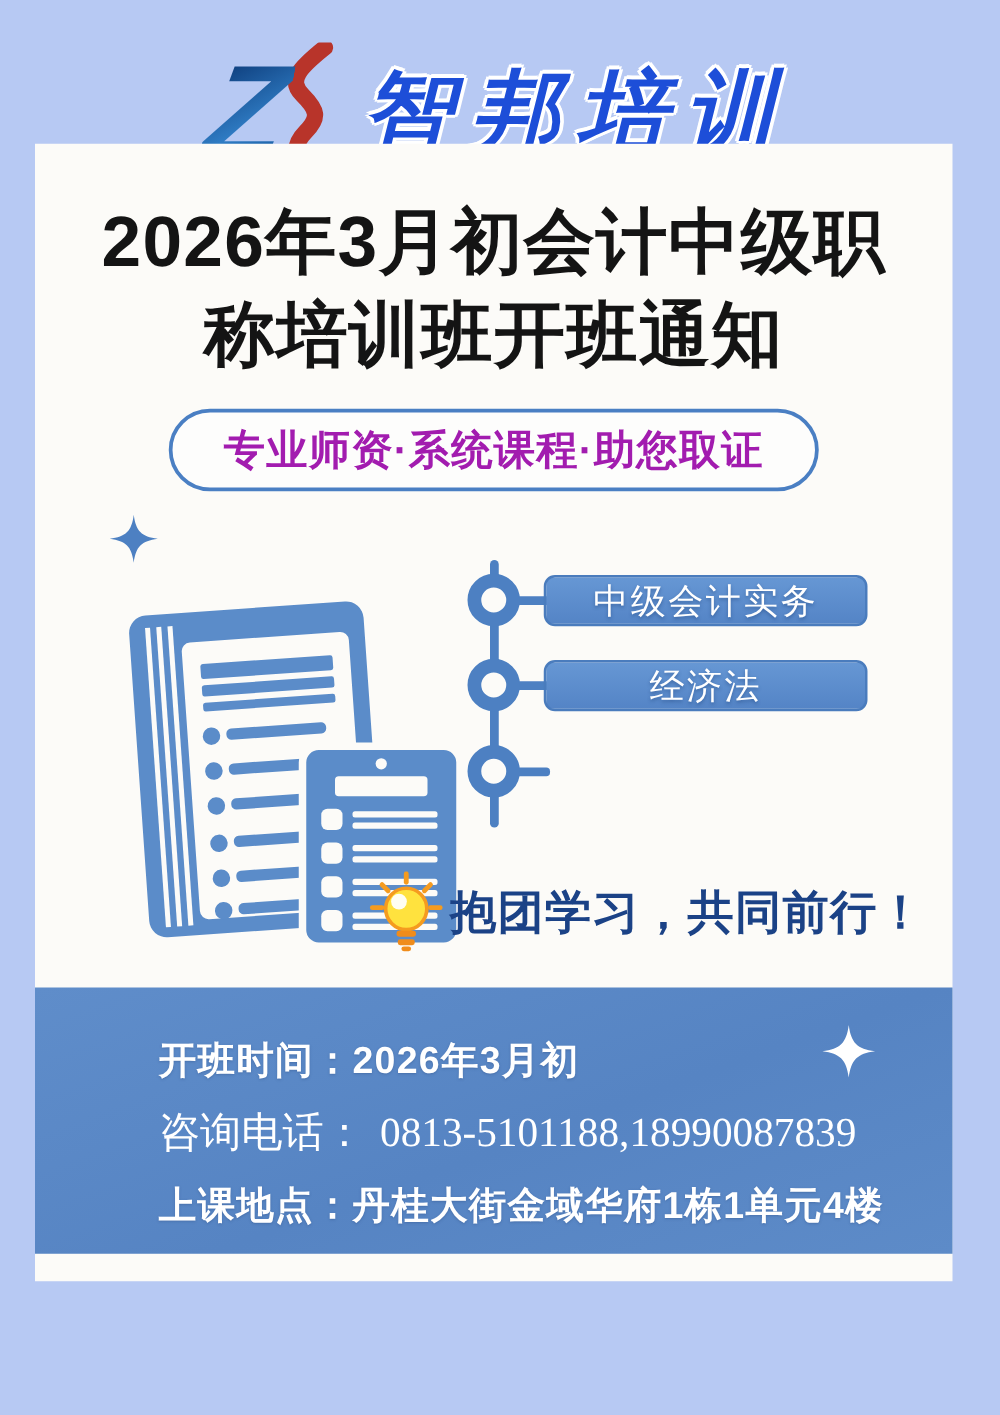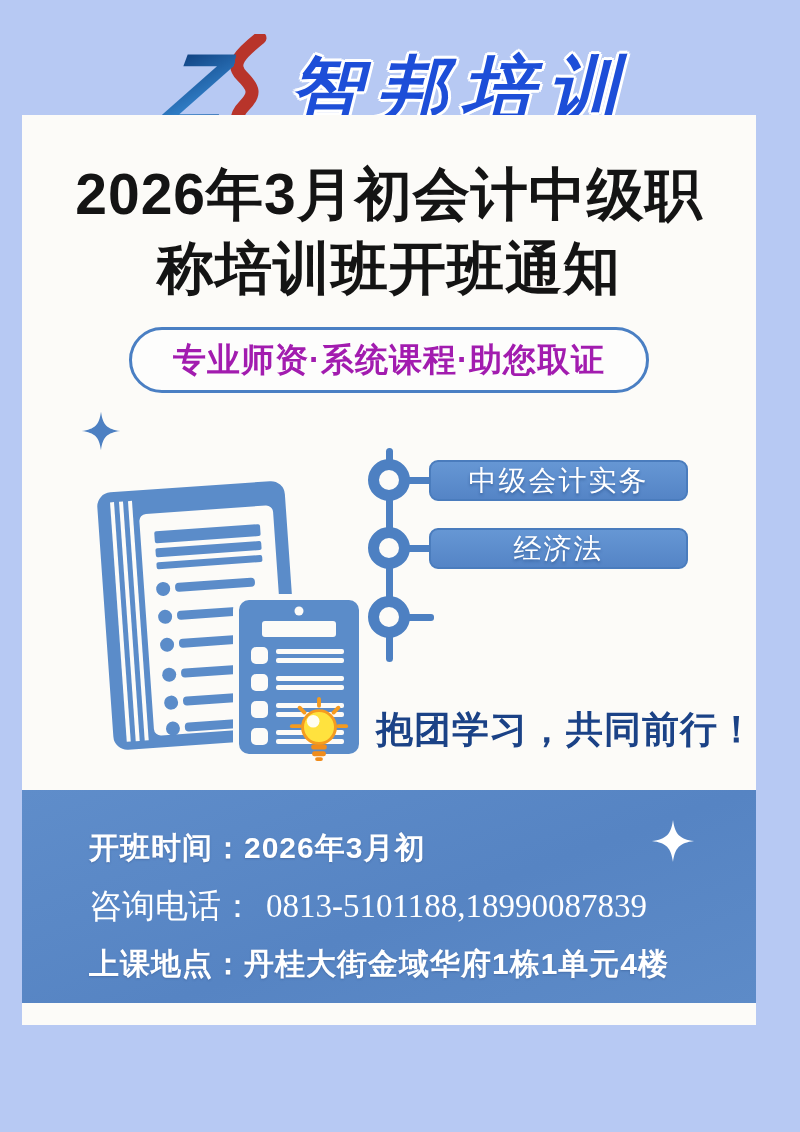--- a/index.html
+++ b/index.html
@@ -14,21 +14,21 @@
           background:linear-gradient(150deg,#0c3a78 10%,#2f7cc4 60%,#0c4a90);
           -webkit-background-clip:text;background-clip:text;color:transparent;
           margin-right:-14px;}
   .logo-swoosh{margin-right:16px;margin-top:-8px;}
   .logo-name{font-weight:900;font-style:italic;font-size:72px;letter-spacing:14px;
              color:#1d4ed8;
              text-shadow:-2px -2px 0 #fff,2px -2px 0 #fff,-2px 2px 0 #fff,2px 2px 0 #fff,
                           0 -3px 0 #fff,0 3px 0 #fff,-3px 0 0 #fff,3px 0 0 #fff;text-align:center;}
 
   
-  .card{position:absolute;left:22px;top:115px;width:734px;height:910px;background:#fcfbf8;}
+  .card{position:absolute;left:28px;top:115px;width:734px;height:910px;background:#fcfbf8;}
 
   .title{position:absolute;top:42px;left:0;width:100%;text-align:center;
          font-size:57px;line-height:1.3;font-weight:900;color:#141414;letter-spacing:1px;}
 
   .subtitle-pill{position:absolute;top:212px;left:50%;transform:translateX(-50%);
          width:520px;height:66px;border:3px solid #4a7fc3;border-radius:36px;
          background:#fdfdfc;display:flex;align-items:center;justify-content:center;
          font-size:33px;font-weight:800;color:#a21caf;letter-spacing:1px;box-sizing:border-box;}
 
   
@@ -44,29 +44,29 @@
   .connector.c1{top:362px;} .connector.c2{top:430px;} .connector.c3{top:499px;}
 
   .course-btn{position:absolute;left:407px;width:259px;height:41px;box-sizing:border-box;
         background:linear-gradient(180deg,#6697d4,#5484c6);border:2px solid #4a7cbd;
         border-radius:9px;color:#fff;font-weight:400;font-size:28px;letter-spacing:2px;
         display:flex;align-items:center;justify-content:center;
         text-shadow:0 2px 3px rgba(25,60,115,.45);}
   .course-btn.b1{top:345px;} .course-btn.b2{top:413px;} .course-btn.b3{top:481px;}
 
   
-  .slogan-row{position:absolute;left:266px;top:582px;display:flex;align-items:center;gap:26px;}
+  .slogan-row{position:absolute;left:266px;top:582px;display:flex;align-items:center;gap:4px;}
   .slogan-text{font-size:37px;font-weight:900;color:#1b4286;letter-spacing:1px;}
 
   
   .info-box{position:absolute;left:0;top:675px;width:734px;height:213px;
         background:linear-gradient(160deg,#5f8dca 0%,#5684c3 55%,#5d8bc8 100%);
         box-sizing:border-box;padding:38px 0 0 67px;
         display:flex;flex-direction:column;gap:15px;}
-  .info-row{color:#fff;display:flex;align-items:baseline;}
+  .info-row{color:#fff;display:flex;align-items:baseline;margin-left:32px;}
   .info-row.sans{font-weight:700;font-size:30px;letter-spacing:1px;
         text-shadow:0 1px 2px rgba(40,70,120,.35);}
   .info-row.serif{font-family:"Liberation Serif",serif;font-weight:400;font-size:33px;gap:12px;}
   .sparkle-white{position:absolute;right:60px;top:28px;}
 </style>
 </head>
 <body>
 
 <div class="poster">
 

